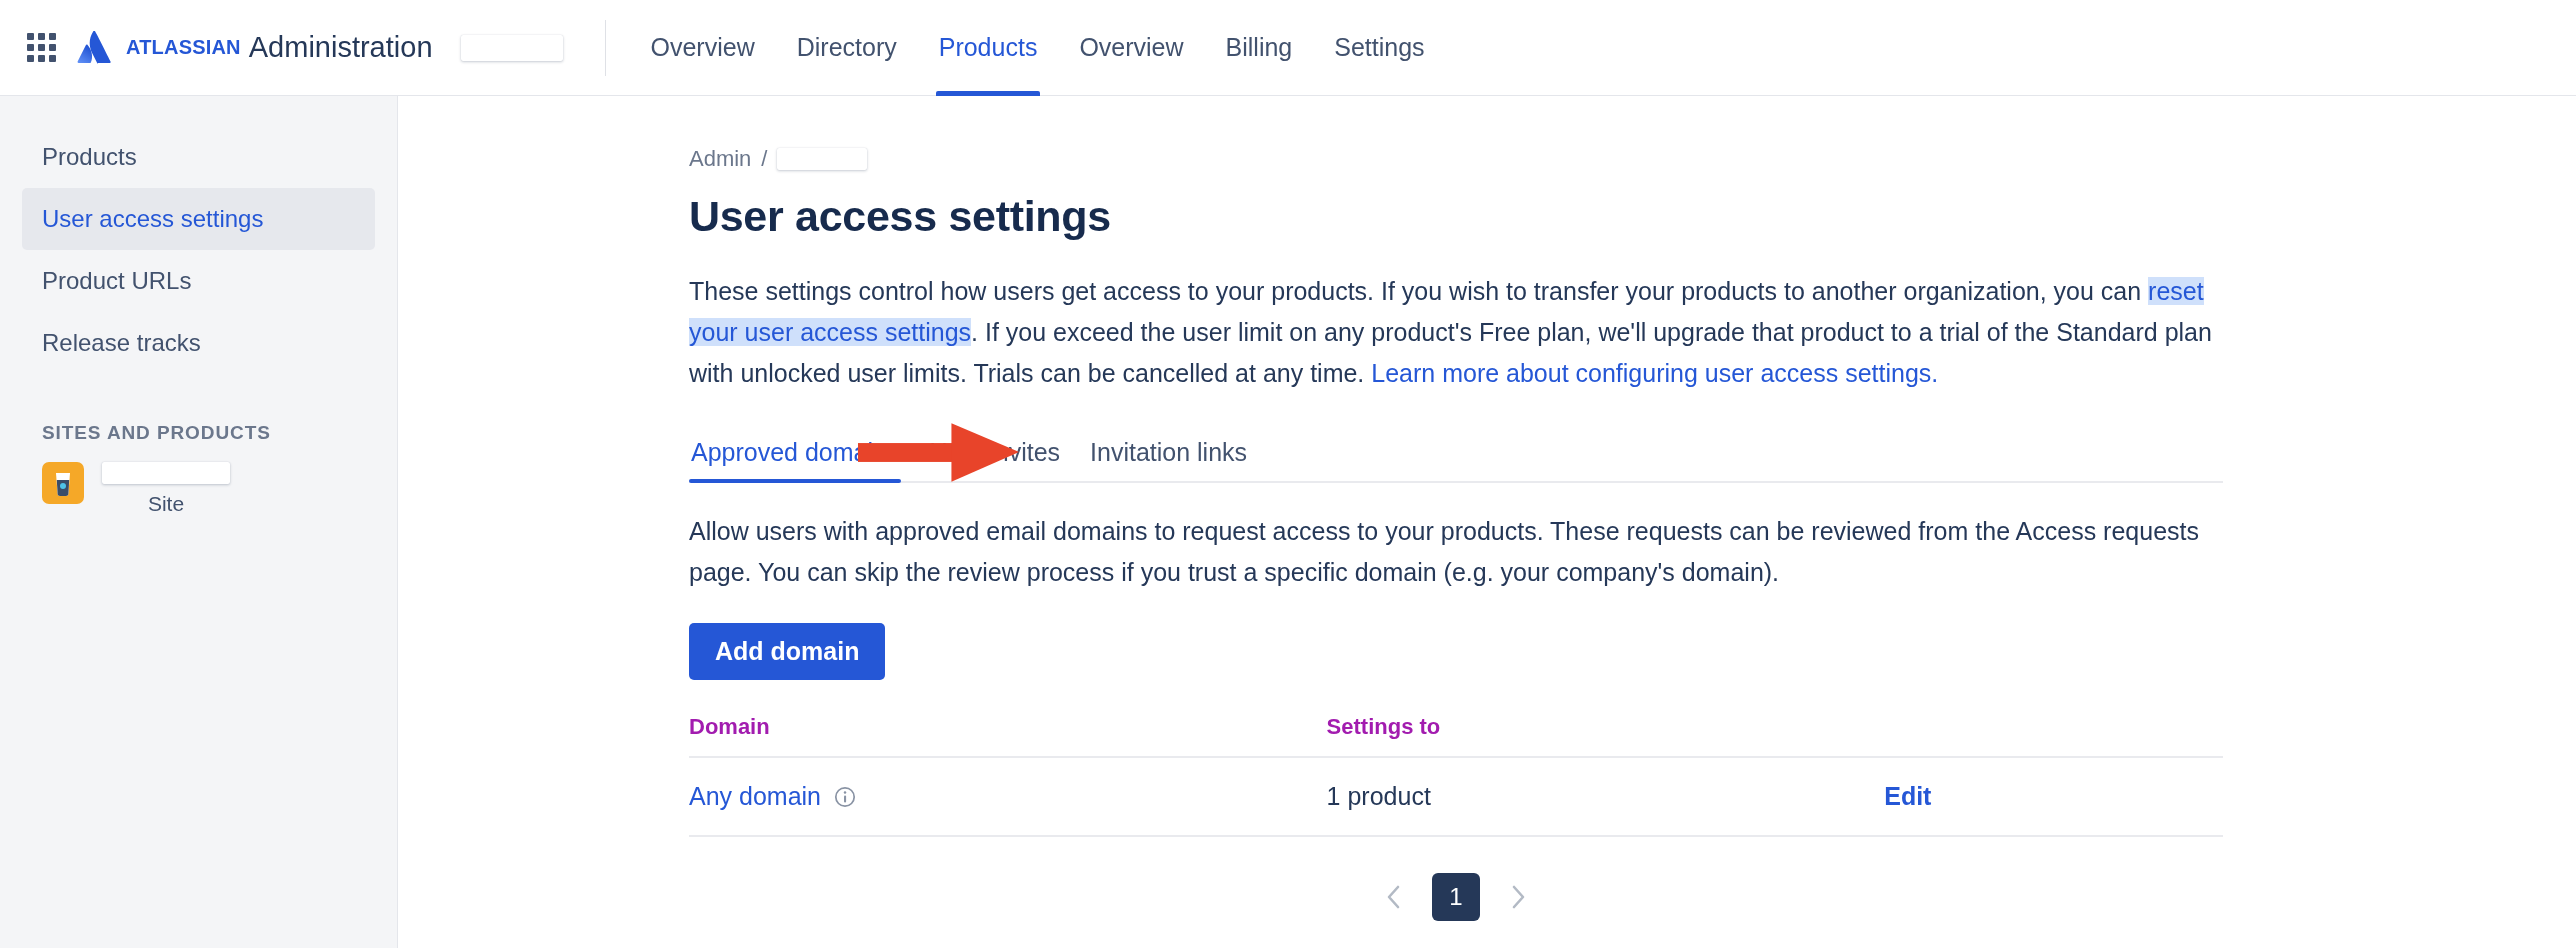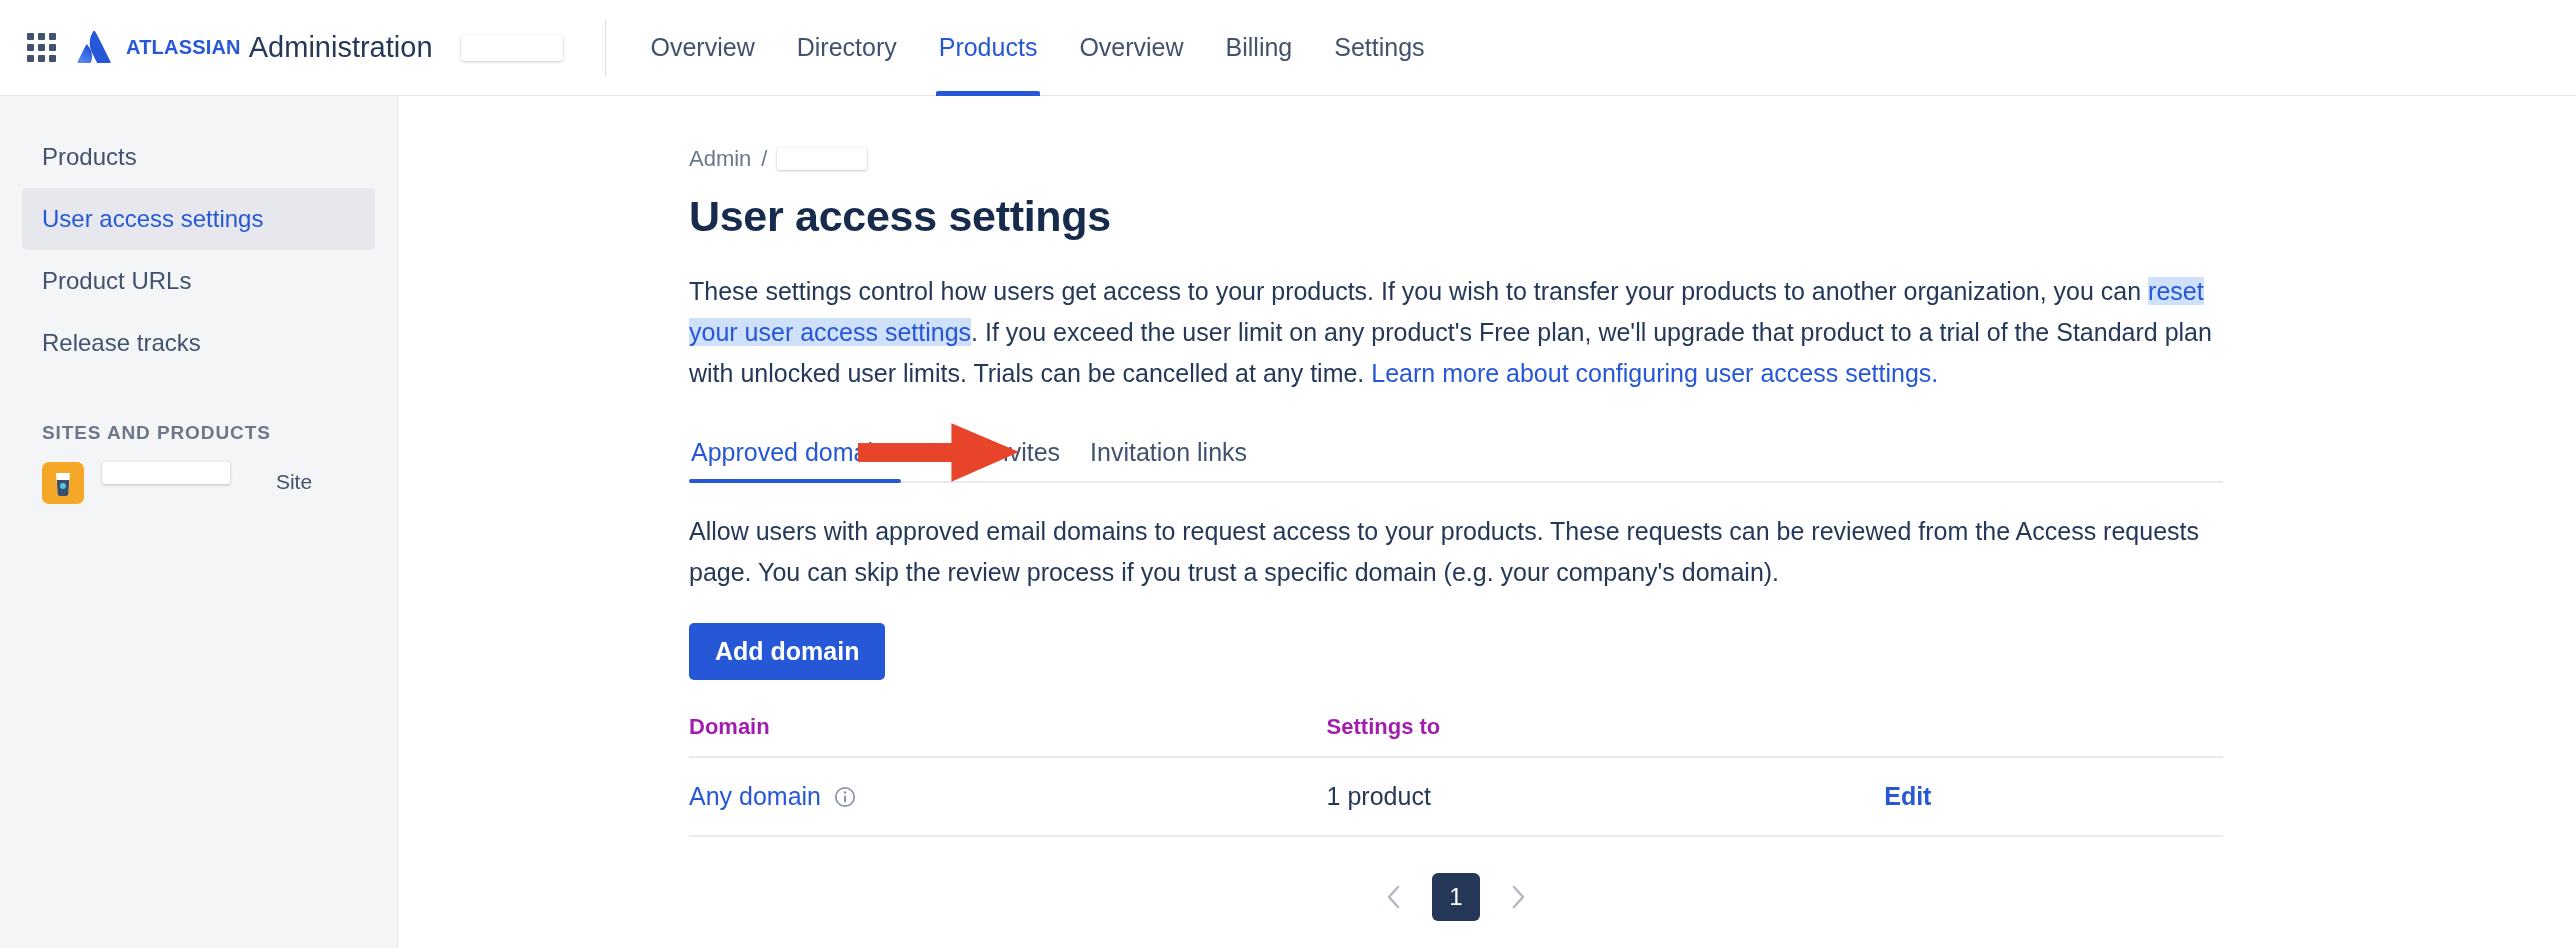--- a/index.html
+++ b/index.html
@@ -148,21 +148,21 @@
   }
   .site-icon {
     width: 42px; height: 42px;
     flex: 0 0 42px;
     background: #f5a828;
     border-radius: 7px;
     display: flex;
     align-items: center;
     justify-content: center;
   }
-  .site-meta { display: flex; flex-direction: row; }
+  .site-meta { display: flex; flex-direction: column; }
   .redact-site { width: 128px; height: 22px; }
   .site-label {
     font-size: 21px;
     color: #42526e;
     margin-top: 8px;
     text-align: center;
     width: 128px;
   }
 
   

